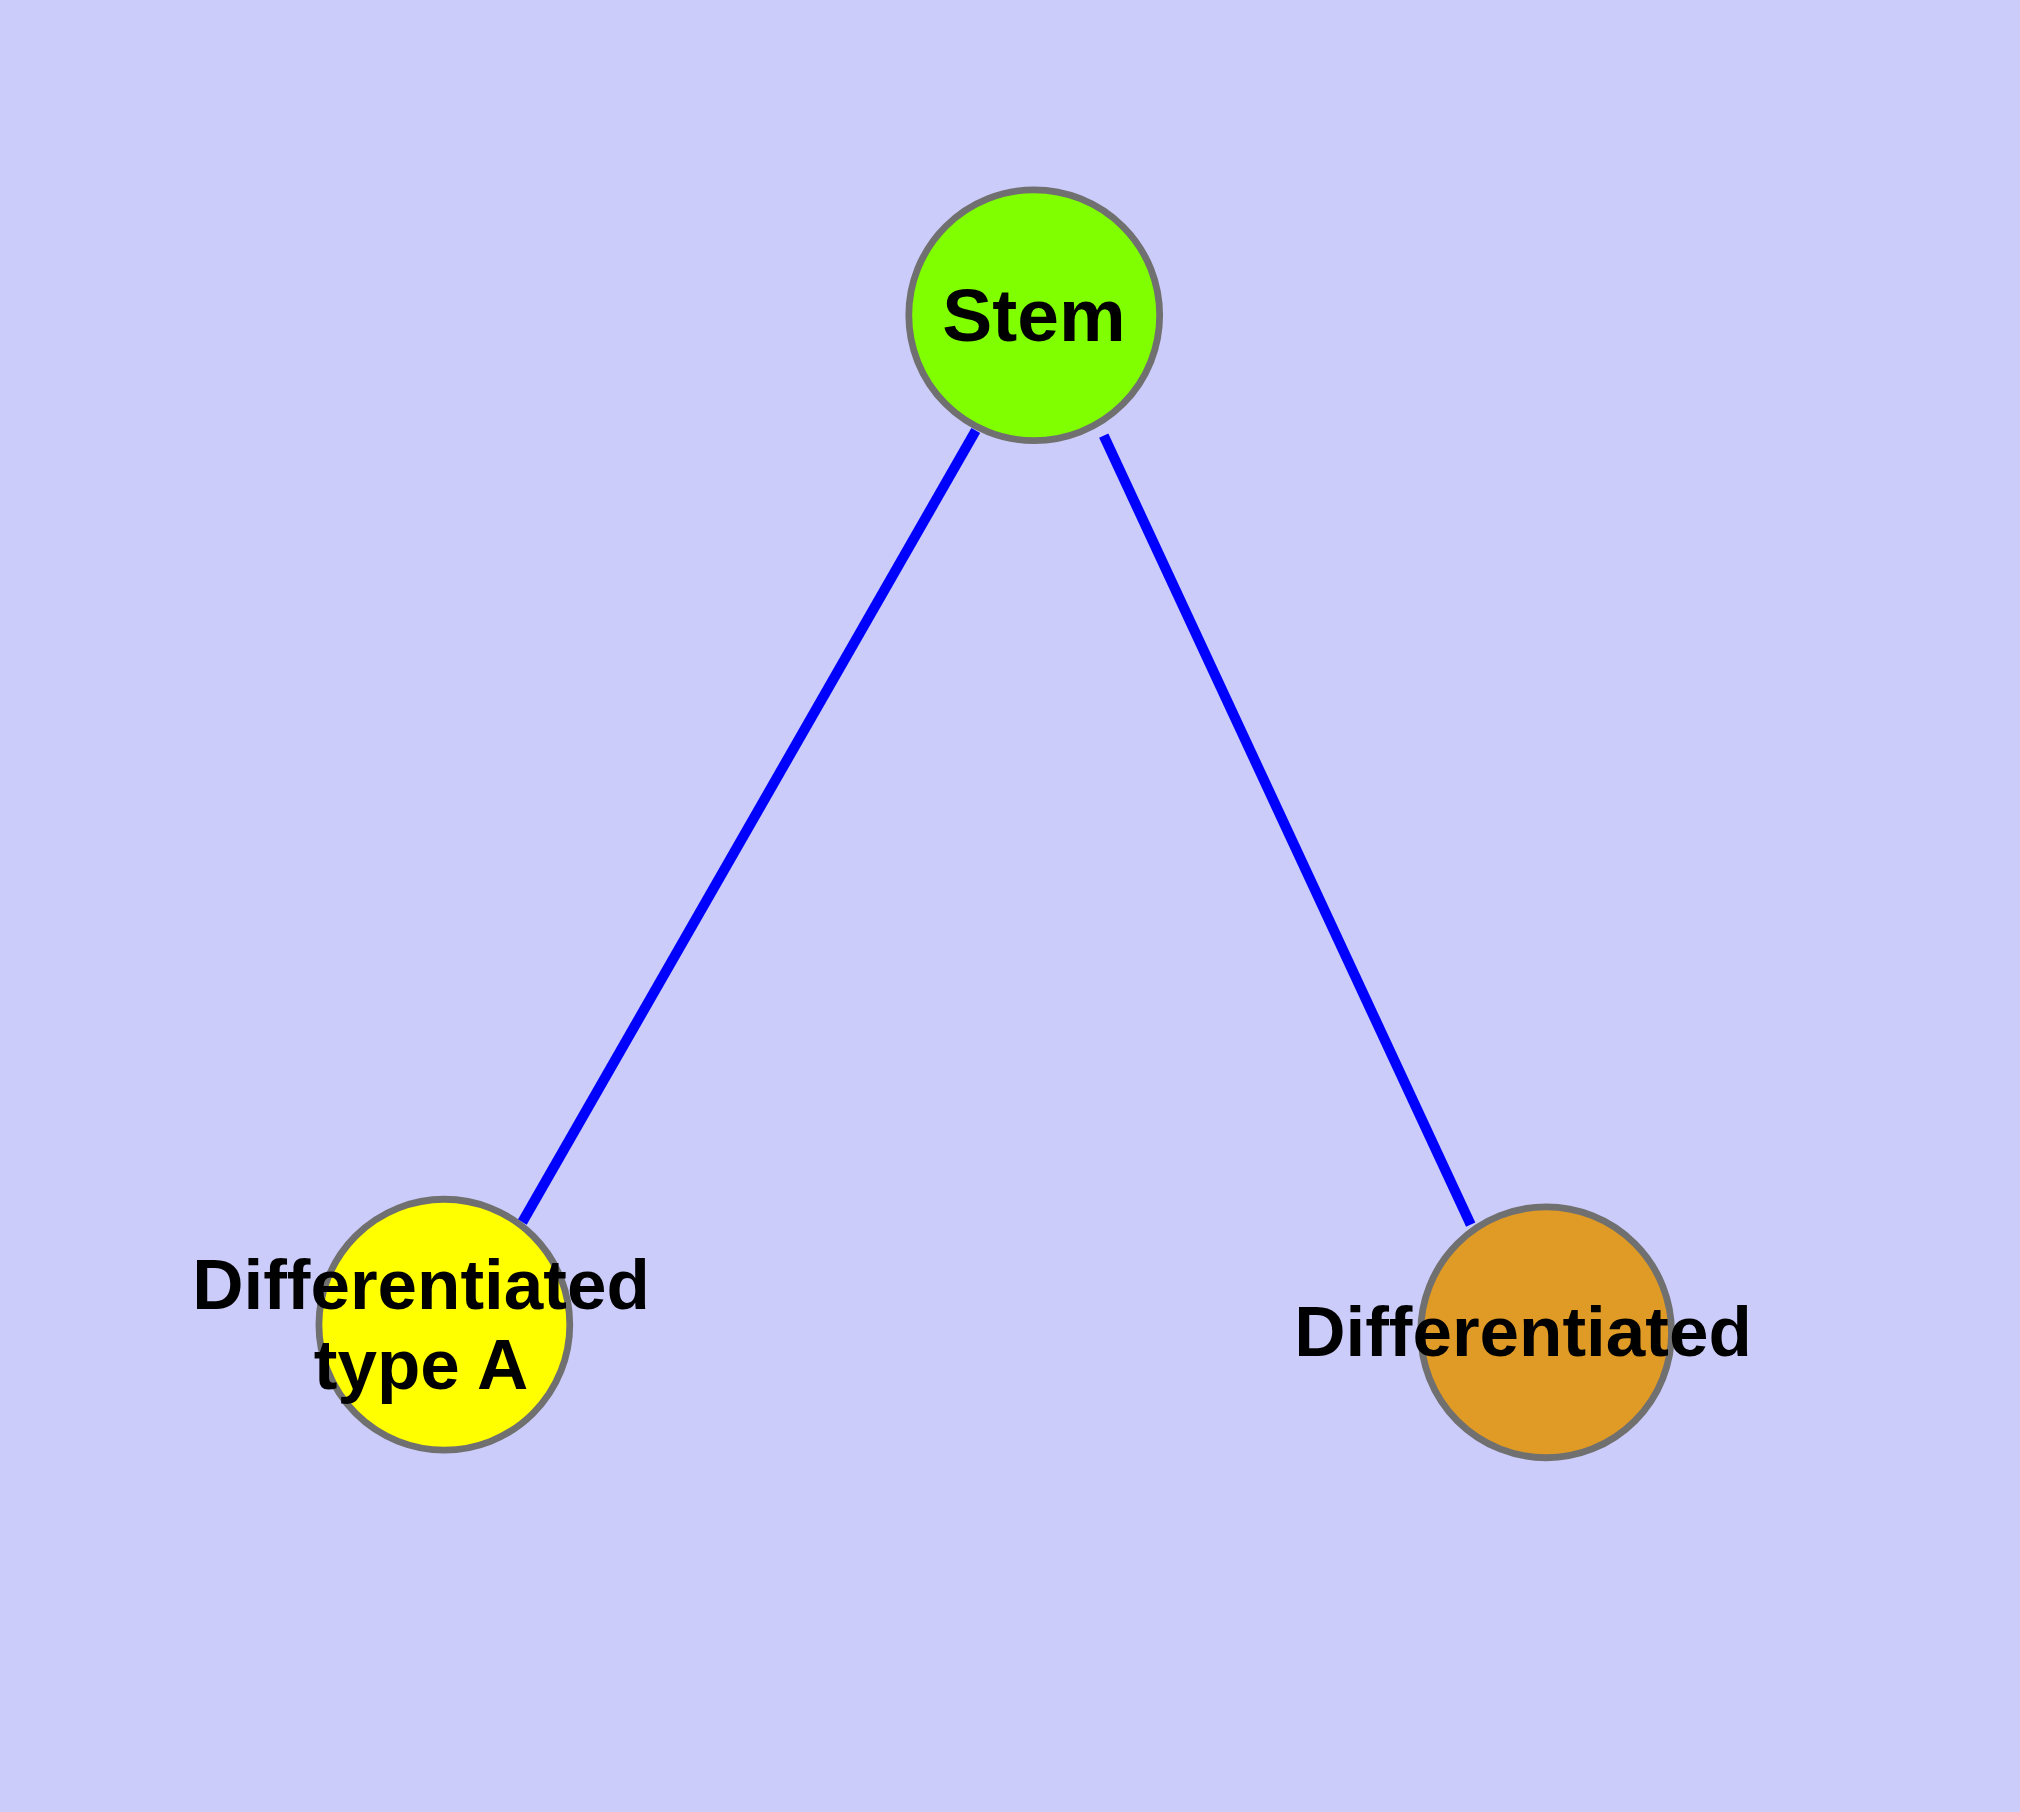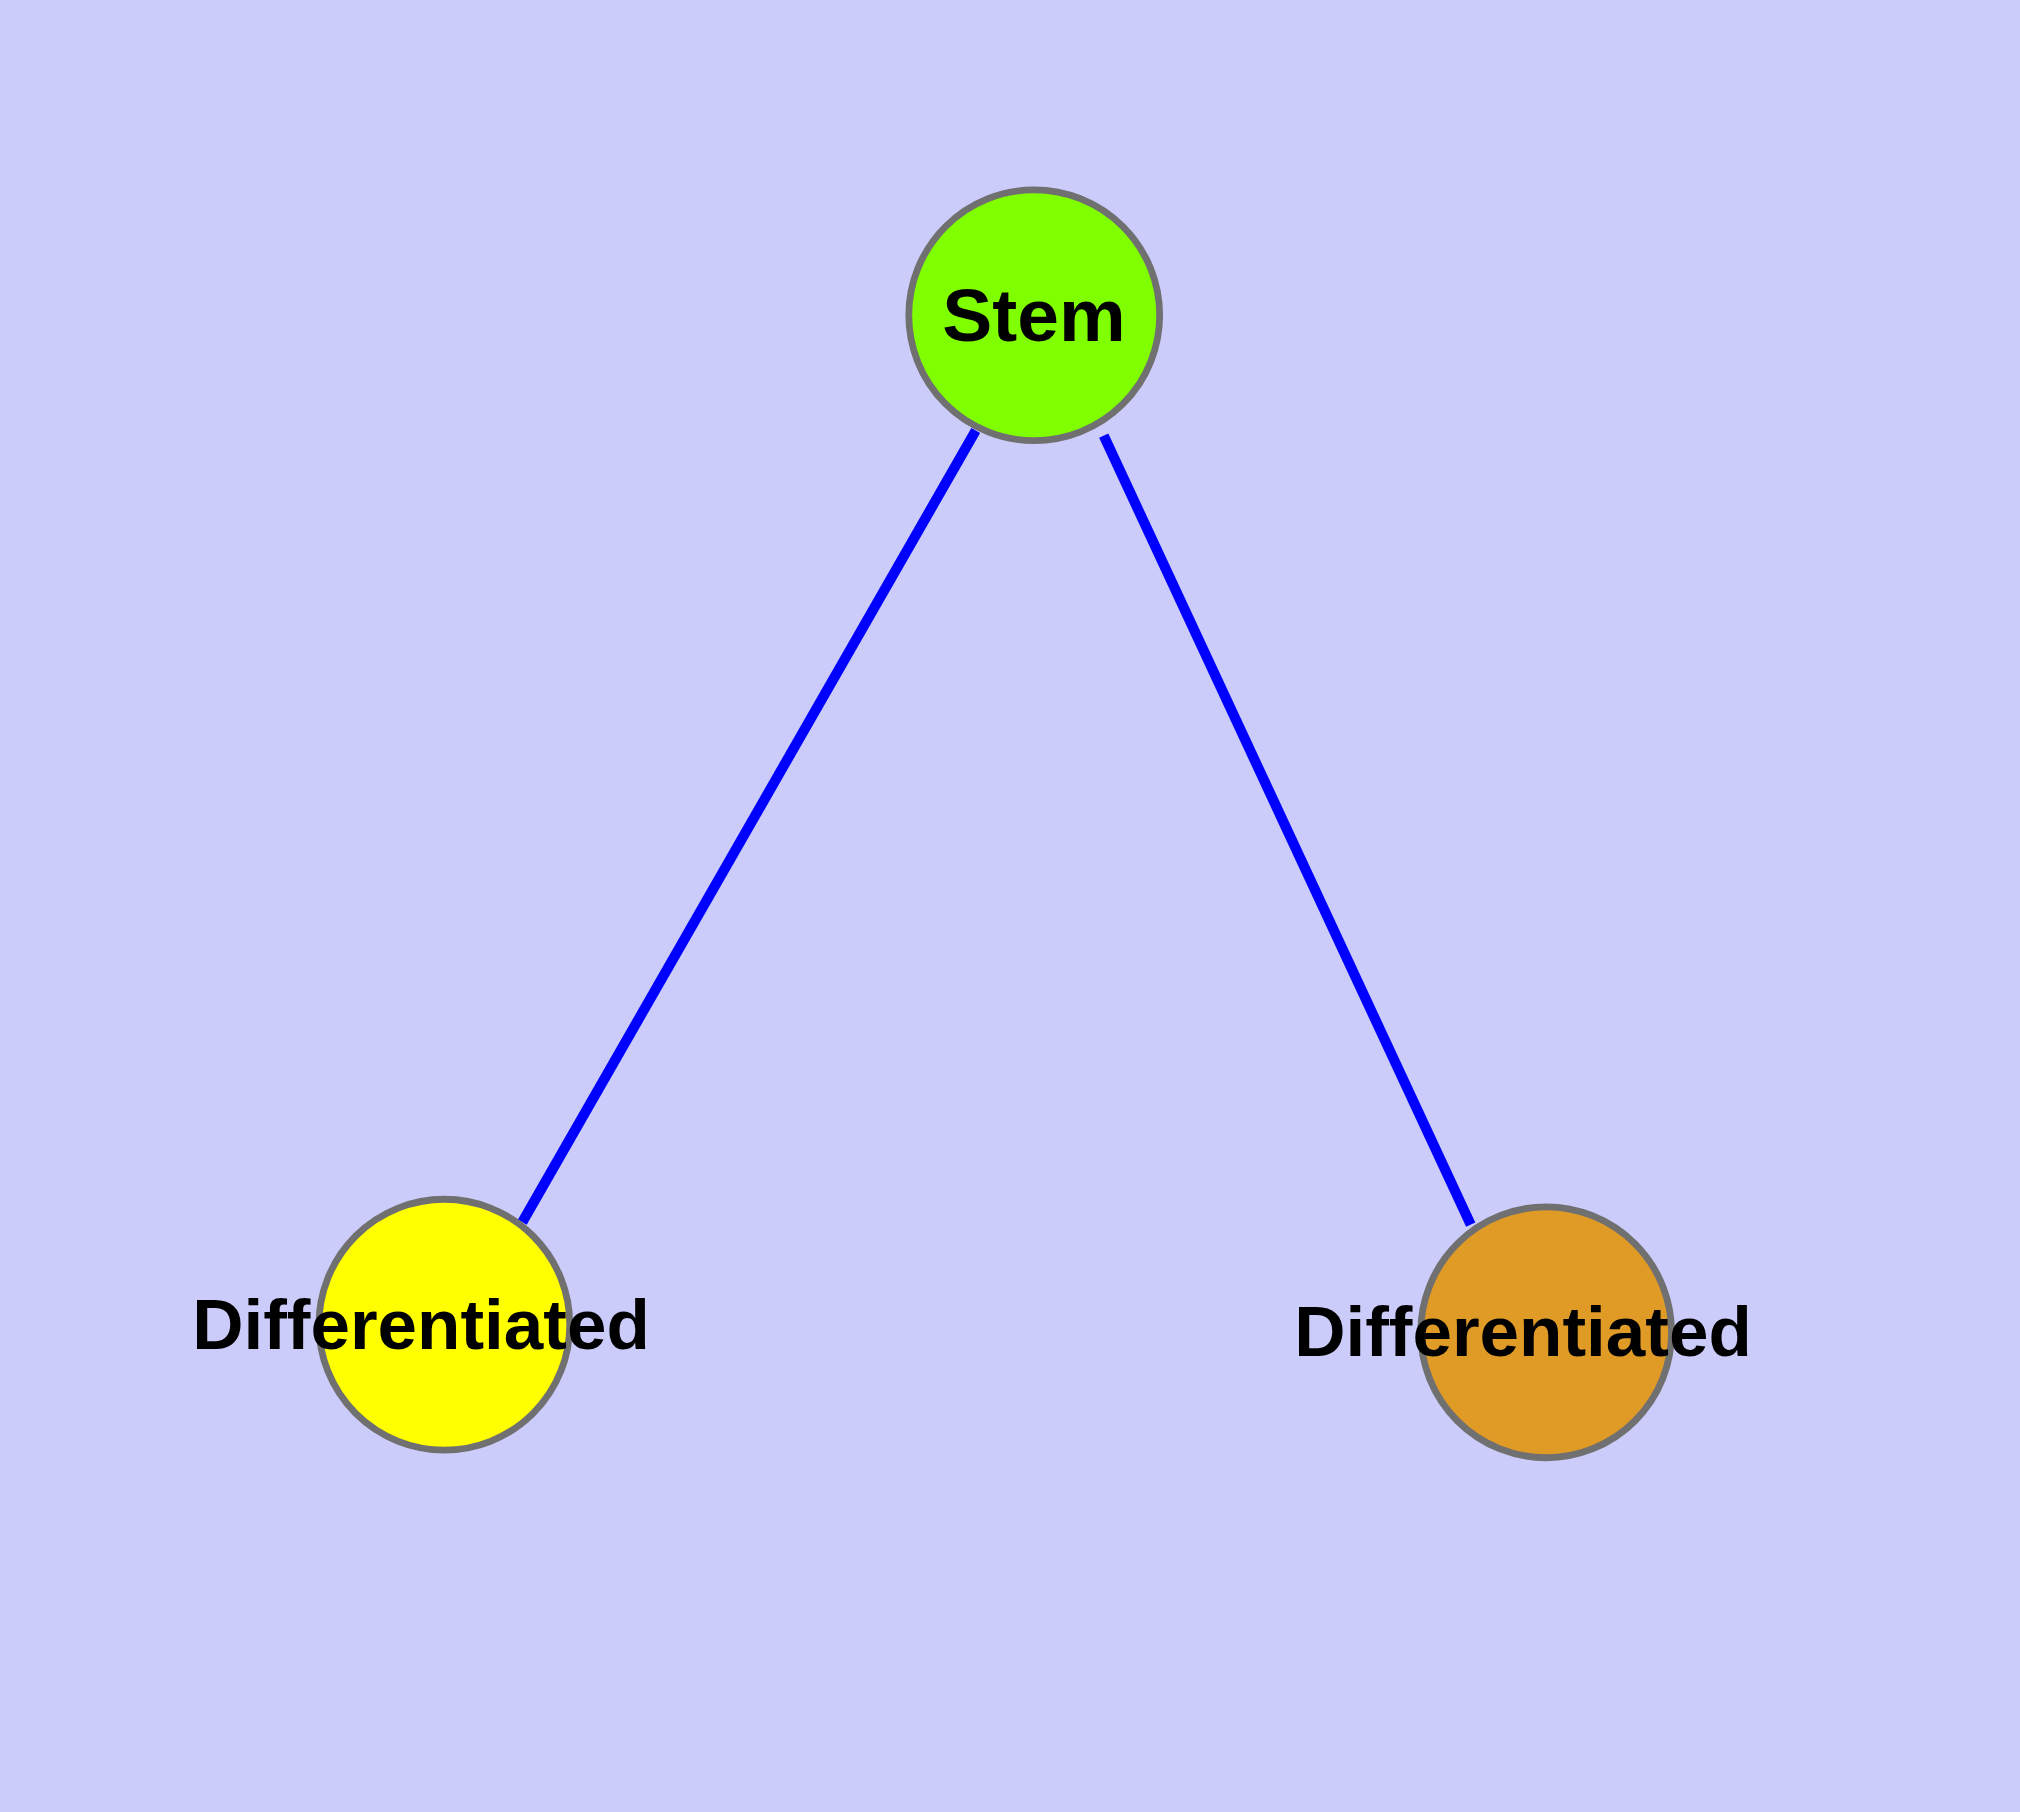--- a/index.html
+++ b/index.html
@@ -60,20 +60,21 @@
       <circle cx="1220" cy="372" r="148" fill="#7fff00" stroke="#707070" stroke-width="8"></circle>
     </g>
   </svg>
 
   <div class="node-label root" style="left:1034px; top:315px;">
     <div>Stem</div>
   </div>
 
   <div class="node-label leaf" style="left:421px; top:1325px;">
     <div>Differentiated</div>
+    <div>type A</div>
   </div>
 
   <div class="node-label leaf" style="left:1523px; top:1332px;">
     <div>Differentiated</div>
   </div>
 
 </div>
 
 
 </body></html>

